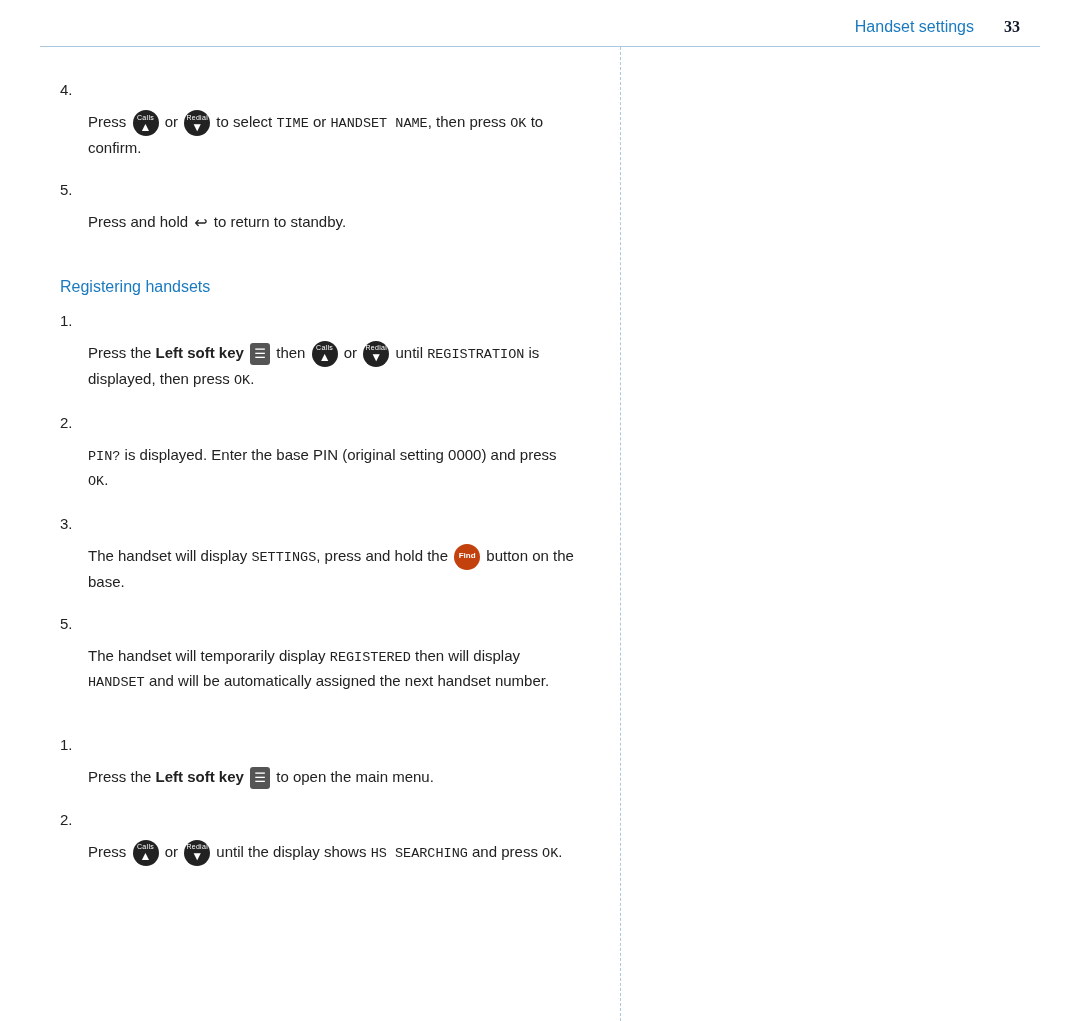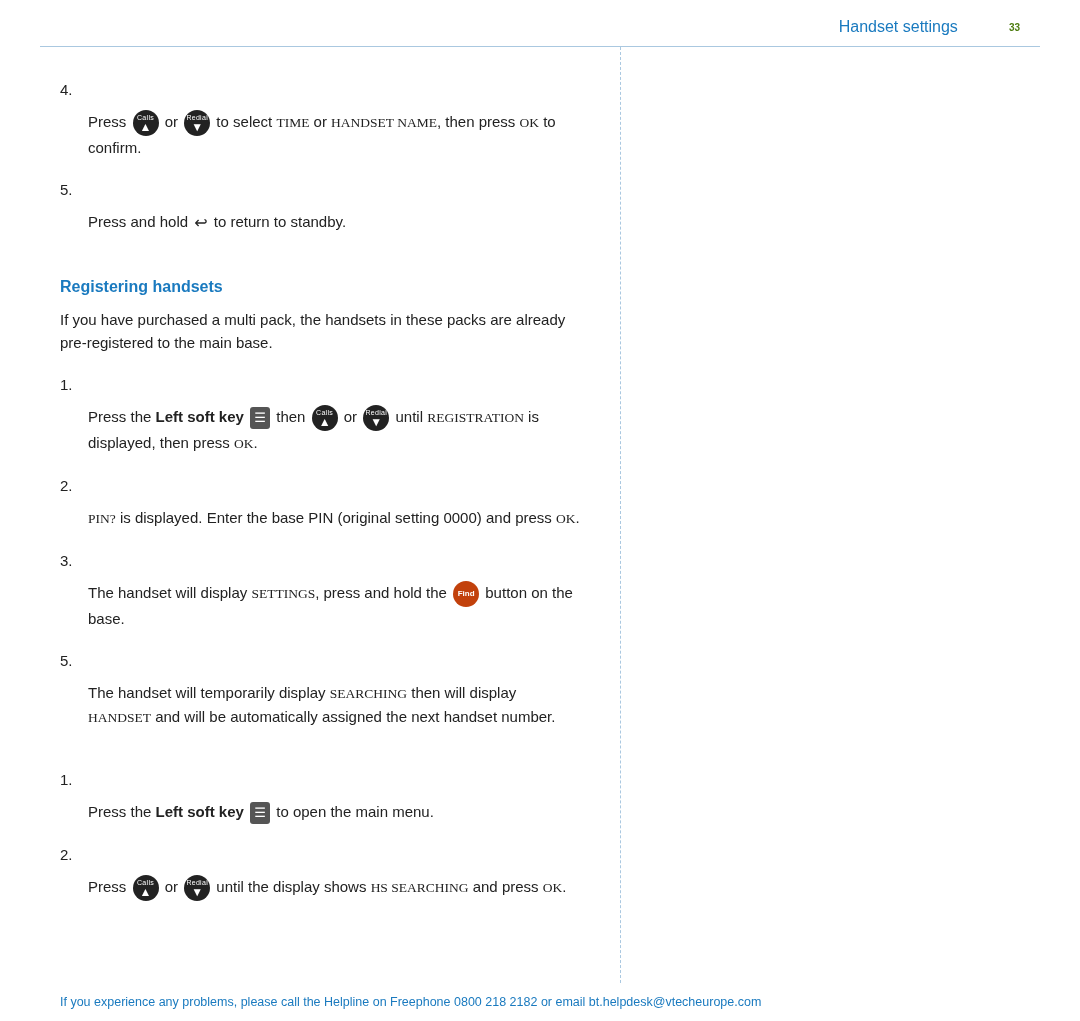--- a/index.html
+++ b/index.html
@@ -20,31 +20,31 @@
       display: flex;
       flex-direction: column;
     }
 
     
     .header {
       display: flex;
       justify-content: flex-end;
       align-items: center;
       padding: 18px 60px 10px 60px;
-      gap: 21px;
     }
     .header-title {
       color: #1a7abf;
       font-size: 16px;
       margin-right: 30px;
     }
     .header-page-num {
-      color: #4d7c0f;
-      font-size: 10px;
+      color: #0f172a;
+      font-size: 16px;
       font-weight: bold;
+      font-family: Liberation Serif, serif;
     }
 
     
     .header-divider {
       border: none;
       border-top: 1.5px solid #aac8e0;
       margin: 0 40px;
     }
 
     
@@ -72,21 +72,21 @@
       border-top: none;
       color: #1a7abf;
       font-size: 12.5px;
       text-align: left;
     }
 
     
     .section-heading {
       color: #1a7abf;
       font-size: 16px;
-      font-weight: bold;
+      font-weight: normal;
       margin-bottom: 12px;
       margin-top: 4px;
     }
 
     
     .step {
       display: flex;
       margin-bottom: 18px;
       align-items: flex-start;
       line-height: 1.55;
@@ -189,21 +189,21 @@
 
     .icon-return {
       display: inline-block;
       vertical-align: middle;
       font-size: 16px;
       margin: 0 2px;
     }
 
     
     .mono {
-      font-family: Liberation Serif, serif;
+      font-family: Liberation Mono, monospace;
       font-size: 13.5px;
     }
 
     .bold { font-weight: bold; }
 
     .section-spacer {
       height: 20px;
     }
   </style>
 </head>
@@ -242,21 +242,20 @@
         <span class="step-num">5.</span>
         <span class="step-content">
           Press and hold <span class="icon-return">↩</span> to return to standby.
         </span>
       </div>
 
       <div class="section-spacer"></div>
 
       <div class="section-heading">Registering handsets</div>
 
-      <p class="paragraph">If you have purchased a multi pack, the handsets in these packs are already pre-registered to the main base.</p>
 
       <div class="step">
         <span class="step-num">1.</span>
         <span class="step-content">
           Press the <span class="bold">Left soft key</span>
           <span class="icon-menu">☰</span>
           then
           <span class="icon-calls">
             <span class="icon-label-top">Calls</span>
             <span class="icon-arrow">▲</span>
@@ -282,21 +281,21 @@
         <span class="step-content">
           The handset will display <span class="mono">SETTINGS</span>, press and hold the
           <span class="icon-find">Find</span>
           button on the base.
         </span>
       </div>
 
       <div class="step">
         <span class="step-num">5.</span>
         <span class="step-content">
-          The handset will temporarily display <span class="mono">SEARCHING</span> then will display <span class="mono">HANDSET</span> and will be automatically assigned the next handset number.
+          The handset will temporarily display <span class="mono">REGISTERED</span> then will display <span class="mono">HANDSET</span> and will be automatically assigned the next handset number.
         </span>
       </div>
 
       <div class="section-spacer"></div>
 
 
       <div class="step">
         <span class="step-num">1.</span>
         <span class="step-content">
           Press the <span class="bold">Left soft key</span>
@@ -321,17 +320,14 @@
           until the display shows <span class="mono">HS SEARCHING</span> and press <span class="mono">OK</span>.
         </span>
       </div>
 
     </div>
 
     <div class="right-column"></div>
 
   </div>
 
-  <div class="footer">
-    <span>If you experience any problems, please call the Helpline on Freephone 0800 218 2182 or email bt.helpdesk@vtecheurope.com</span>
-  </div>
 
 </div>
 
 </body></html>

